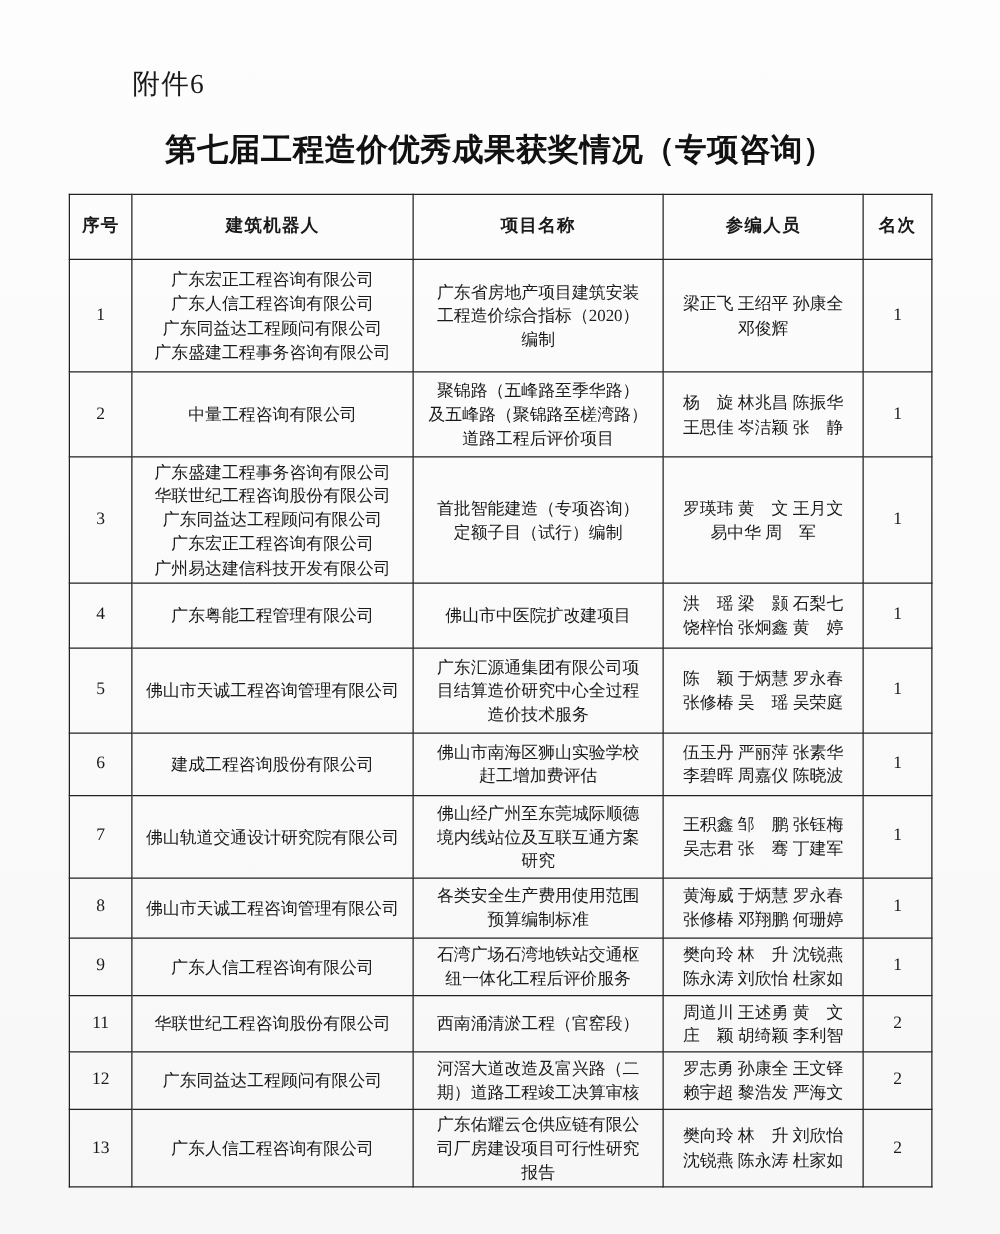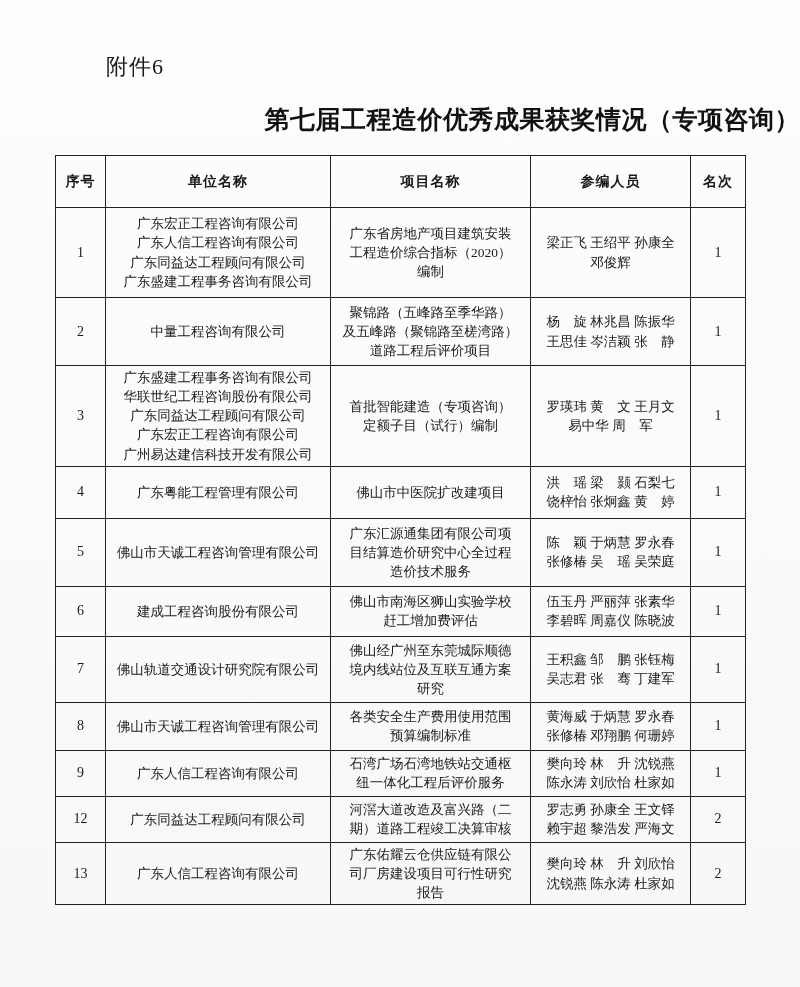--- a/index.html
+++ b/index.html
@@ -19,21 +19,21 @@
   .attachment {
     position: absolute;
     left: 106px; top: 52px;
     font-size: 22px;
     letter-spacing: 1px;
   }
   .title {
     position: absolute;
     left: 0; right: 0; top: 103px;
     margin: 0;
-    text-align: right;
+    text-align: center;
     font-size: 25px;
     font-weight: bold;
     letter-spacing: 0.5px;
     color: #111;
   }
   table.awards {
     position: absolute;
     left: 55px; top: 155px;
     width: 690px;
     border-collapse: collapse;
@@ -76,21 +76,21 @@
     <colgroup>
       <col style="width:50px">
       <col style="width:225px">
       <col style="width:200px">
       <col style="width:160px">
       <col style="width:55px">
     </colgroup>
     <thead>
       <tr style="height:52px">
         <th>序号</th>
-        <th>单位名称</th>
+        <th>建筑机器人</th>
         <th>项目名称</th>
         <th>参编人员</th>
         <th>名次</th>
       </tr>
     </thead>
     <tbody id="rows">
         <tr style="height: 90px;">
     <td class="c-no">1</td>
     <td class="c-unit">广东宏正工程咨询有限公司
 广东人信工程咨询有限公司
@@ -174,20 +174,28 @@
   </tr>
         <tr style="height: 46px;">
     <td class="c-no">9</td>
     <td class="c-unit">广东人信工程咨询有限公司</td>
     <td class="c-project">石湾广场石湾地铁站交通枢
 纽一体化工程后评价服务</td>
     <td class="c-participants">樊向玲 林　升 沈锐燕
 陈永涛 刘欣怡 杜家如</td>
     <td class="c-rank">1</td>
   </tr>
+        <tr style="height: 45px;">
+    <td class="c-no">11</td>
+    <td class="c-unit">华联世纪工程咨询股份有限公司</td>
+    <td class="c-project">西南涌清淤工程（官窑段）</td>
+    <td class="c-participants">周道川 王述勇 黄　文
+庄　颖 胡绮颖 李利智</td>
+    <td class="c-rank">2</td>
+  </tr>
         <tr style="height: 46px; margin-top: 41px;">
     <td class="c-no">12</td>
     <td class="c-unit">广东同益达工程顾问有限公司</td>
     <td class="c-project">河滘大道改造及富兴路（二
 期）道路工程竣工决算审核</td>
     <td class="c-participants">罗志勇 孙康全 王文铎
 赖宇超 黎浩发 严海文</td>
     <td class="c-rank">2</td>
   </tr>
         <tr style="height: 56px;">

